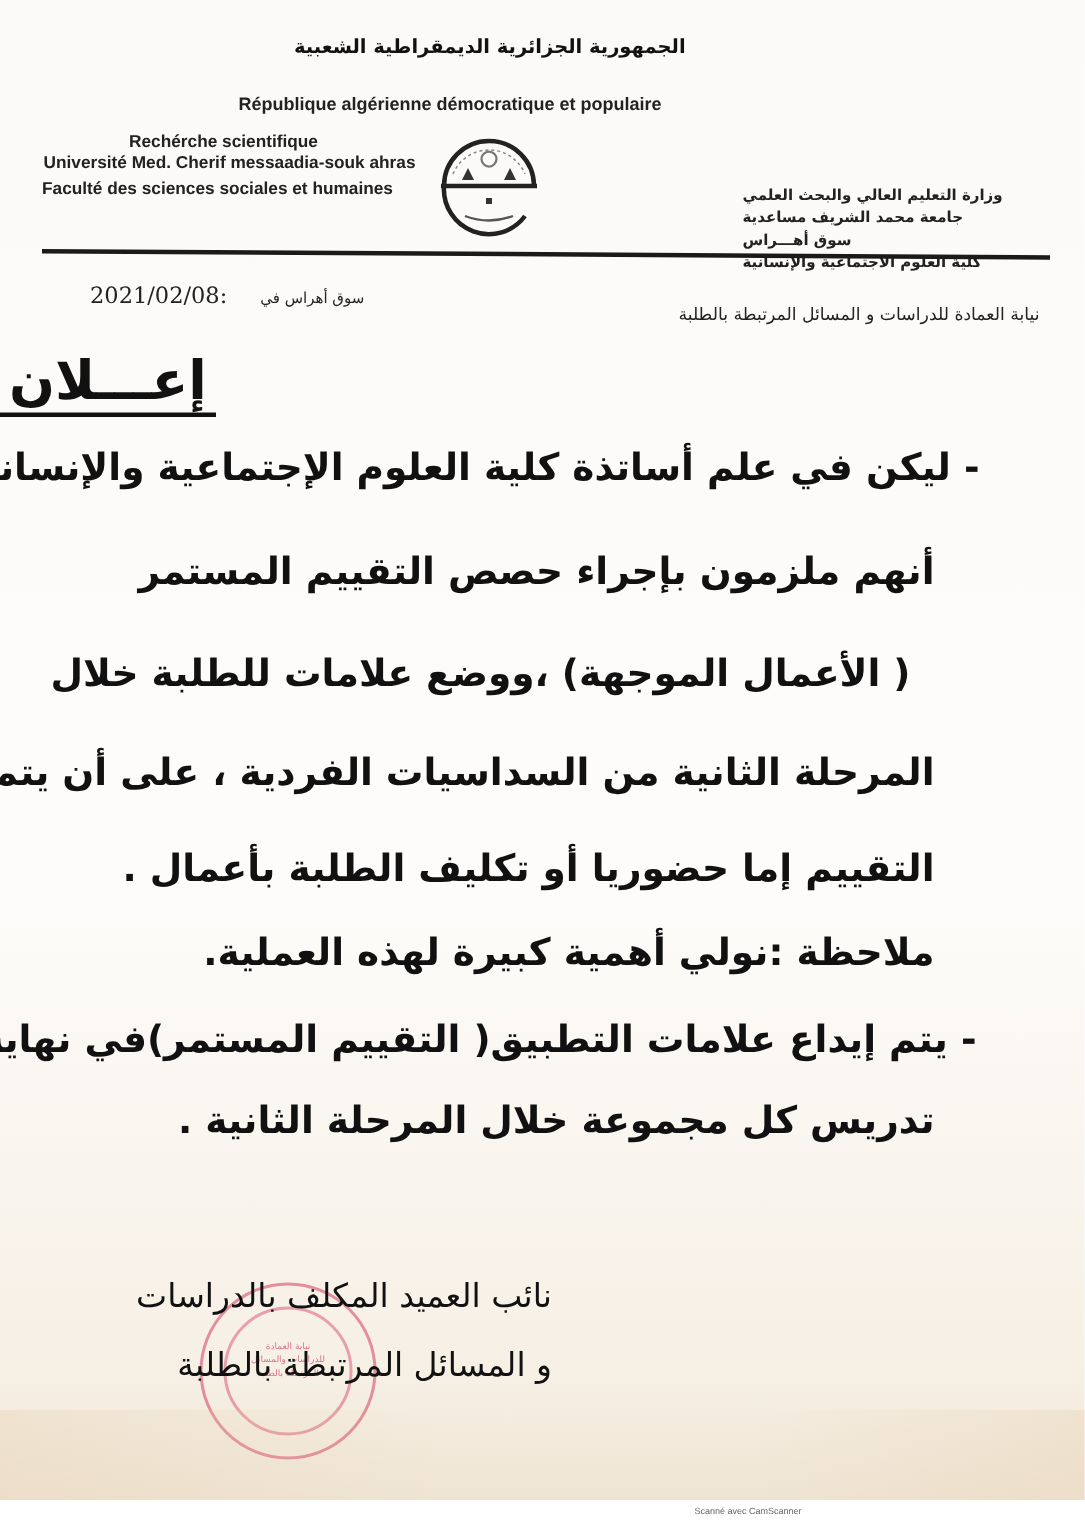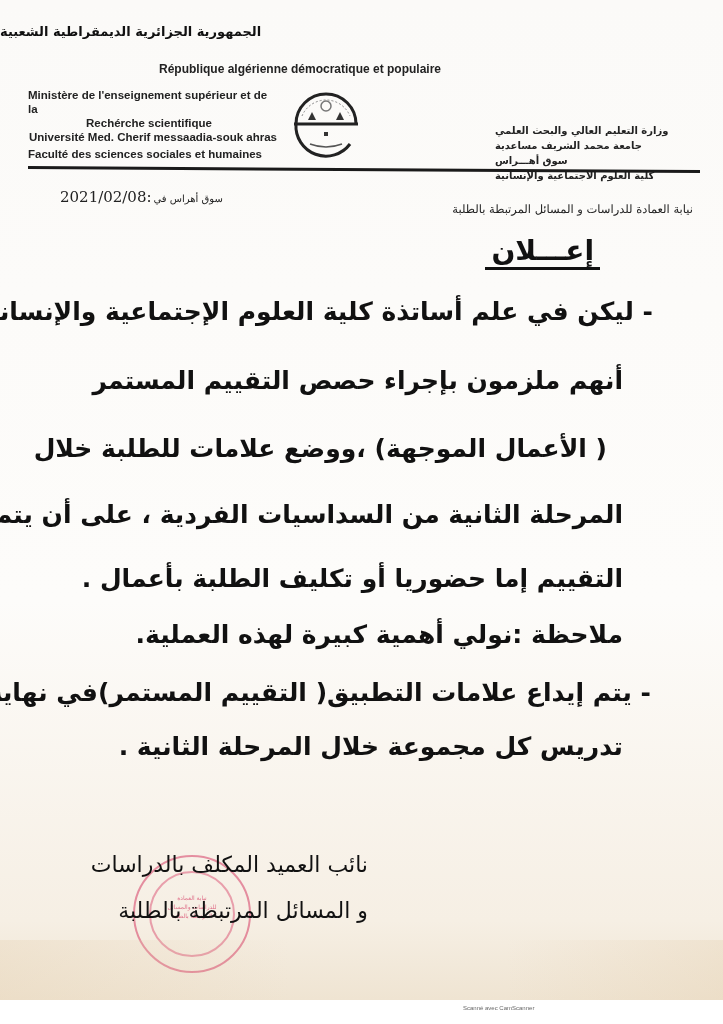--- a/index.html
+++ b/index.html
@@ -15,21 +15,21 @@
       background: linear-gradient(180deg, #fbfaf8 0%, #fdfcfa 60%, #f6efe4 92%, #efe4d2 100%);
     }
     .page::after {
       content: ""; position: absolute; left: 0; right: 0; bottom: 0; height: 60px;
       background: linear-gradient(90deg, rgba(230,210,180,0.35), rgba(255,255,255,0) 40%, rgba(255,255,255,0) 70%, rgba(230,210,180,0.35));
     }
     .abs { position: absolute; }
     .ar { direction: rtl; unicode-bidi: embed; }
 
     .state-ar {
-      top: 24px; left: 0; width: 653px; text-align: left;
+      top: 24px; left: 0; width: 653px; text-align: center;
       font-family: "DejaVu Sans", sans-serif; font-weight: bold; font-size: 13px;
     }
     .state-fr {
       top: 62px; left: 0; width: 600px; text-align: center;
       font-family: "Liberation Sans", sans-serif; font-size: 12px; font-weight: bold; color: #222;
     }
     .left-block {
       top: 88px; left: 28px; width: 250px;
       font-family: "Liberation Sans", sans-serif; font-size: 11.5px; font-weight: bold; color: #222;
       line-height: 14px;
@@ -54,27 +54,27 @@
     .header-rule {
       top: 166px; left: 28px; width: 672px; height: 3px; background: #1a1a1a;
       transform: rotate(0.35deg); transform-origin: left center;
     }
 
     .dept-line {
       top: 202px; right: 30px; font-family: "DejaVu Serif", serif; font-size: 11.5px; color: #222;
     }
     .date-line {
       top: 188px; left: 60px; width: 230px; font-family: "DejaVu Serif", serif; font-size: 15px; color: #222;
-      display: flex; gap: 2px; align-items: baseline;
+      display: flex; gap: 22px; align-items: baseline;
     }
     .date-line .place { font-size: 10px; text-align: right; }
 
     .title {
-      top: 234px; left: 0; width: 600px; text-align: right;
-      font-family: "DejaVu Sans", sans-serif; font-weight: bold; font-size: 28px;
+      top: 234px; left: 0; width: 600px; text-align: left;
+      font-family: "DejaVu Sans", sans-serif; font-weight: bold; font-size: 36px;
     }
     .title span { border-bottom: 3px solid #111; padding: 0 6px; letter-spacing: 2px; }
 
     .body-line {
       position: absolute; right: 0; font-family: "DejaVu Sans", sans-serif; font-weight: bold;
       font-size: 25px; color: #111; white-space: nowrap; direction: rtl;
     }
     .bl1 { top: 297px; right: 70px; }
     .bl2 { top: 366px; right: 100px; }
     .bl3 { top: 434px; right: 116px; }
@@ -110,21 +110,20 @@
   </style>
 </head>
 <body>
 
 <div class="page">
 
   <div class="abs state-ar ar">الجمهورية الجزائرية الديمقراطية الشعبية</div>
   <div class="abs state-fr">République algérienne démocratique et populaire</div>
 
   <div class="abs left-block">
-    <span class="l1">Ministère de l'enseignement supérieur et de la</span>
     <span class="l2">Rechérche scientifique</span>
     <span class="l3">Université Med. Cherif messaadia-souk ahras</span>
     <span class="l4">Faculté des sciences sociales et humaines</span>
   </div>
 
   <div class="abs logo">
     <svg width="76" height="78" viewBox="0 0 76 78">
       <path d="M8 40 A30 30 0 1 1 68 40" fill="none" stroke="#222" stroke-width="3"></path>
       <path d="M8 40 A30 30 0 0 0 62 60" fill="none" stroke="#222" stroke-width="3"></path>
       <line x1="6" y1="40" x2="70" y2="40" stroke="#222" stroke-width="3"></line>

